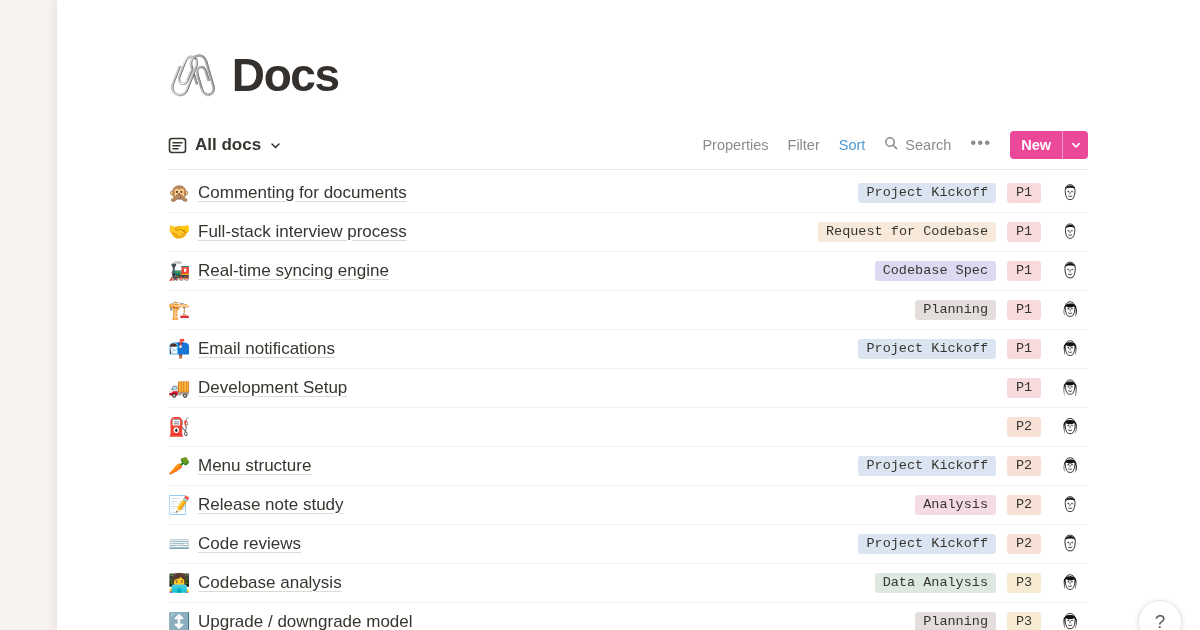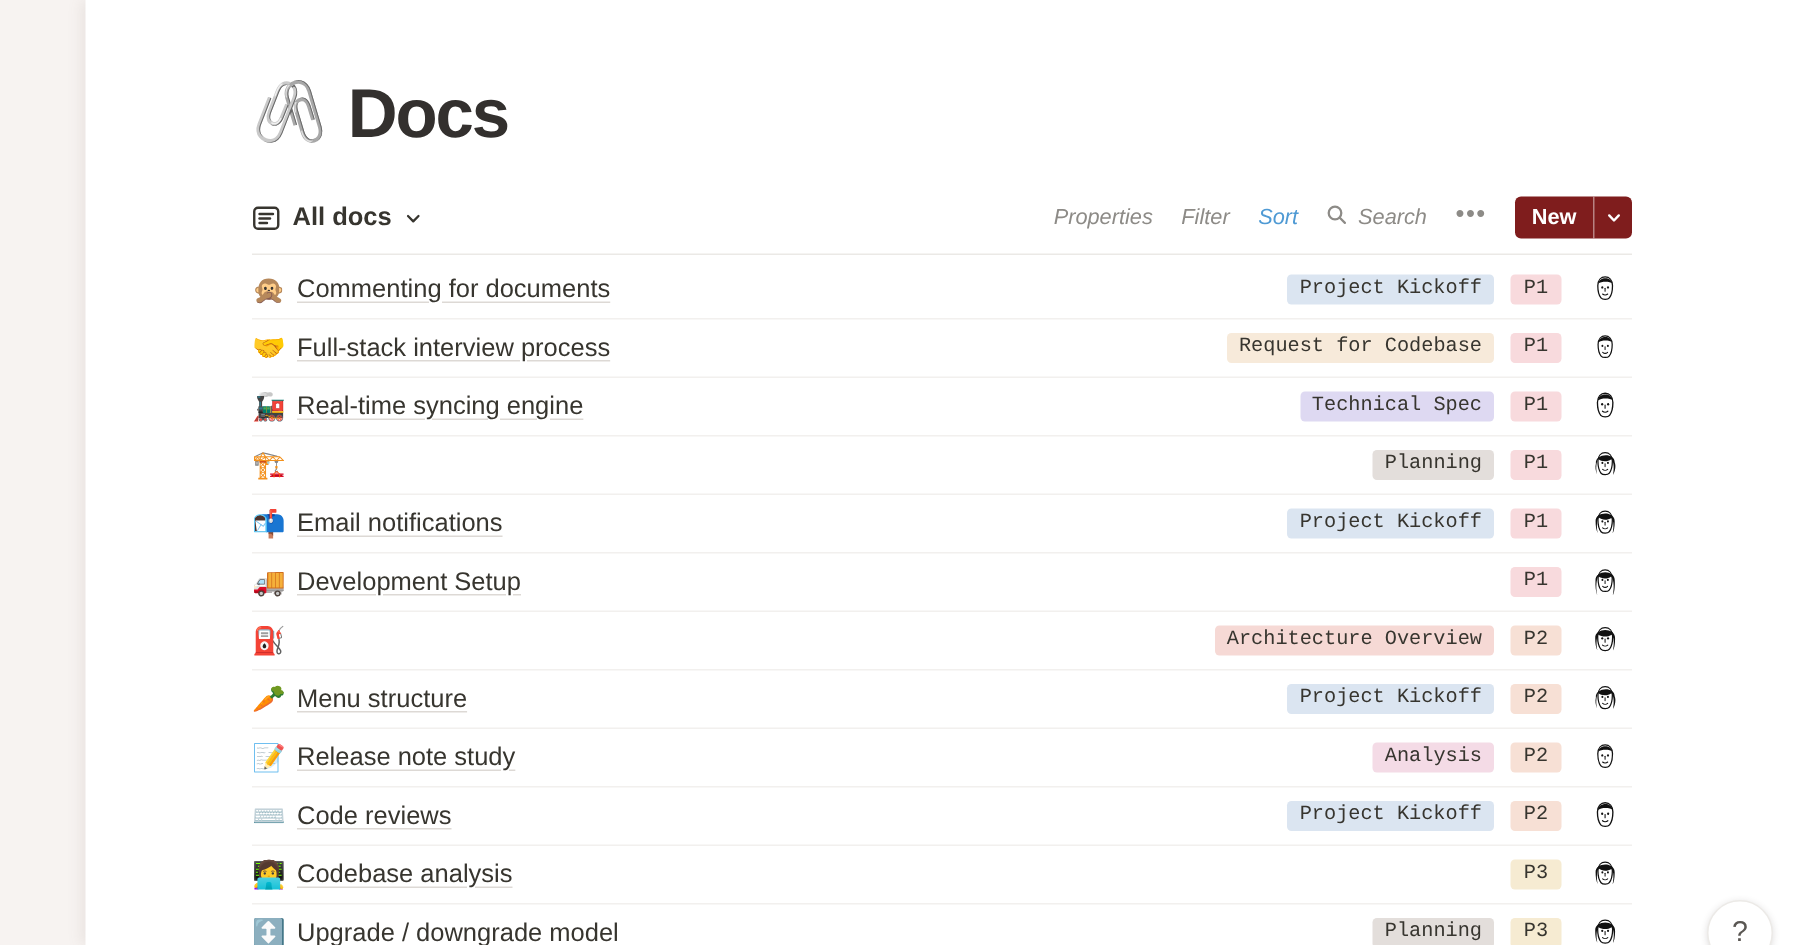--- a/index.html
+++ b/index.html
@@ -97,42 +97,41 @@
     margin-left: auto;
     display: flex;
     align-items: center;
     gap: 19px;
   }
   .tb-item {
     font-size: 14.5px;
     color: #8d8b87;
     cursor: pointer;
     white-space: nowrap;
-    font-style: italic;
   }
   .tb-item.active { color: #4f9ad4; }
   .tb-search {
     display: flex;
     align-items: center;
     gap: 7px;
     cursor: pointer;
   }
   .tb-dots {
     color: #8d8b87;
     font-size: 17px;
     letter-spacing: 1px;
     cursor: pointer;
     line-height: 1;
     padding-bottom: 5px;
   }
 
   .new-btn {
     display: flex;
     align-items: stretch;
-    background: #7f1d1d;
+    background: #ec4899;
     border-radius: 4px;
     overflow: hidden;
     height: 28px;
     cursor: pointer;
   }
   .new-btn .label {
     color: #fff;
     font-size: 14.5px;
     font-weight: 700;
     padding: 0 11px;
@@ -346,21 +345,21 @@
                   </g>
                 </svg>
               </div>
             </div>
           </div>
           <div class="row">
             <span class="row-emoji">🚂</span>
             <span class="row-title">Real-time syncing engine</span>
             <div class="row-right">
               <div class="tag-cell">
-                <span class="tag" style="background: rgb(222, 217, 242);">Technical Spec</span>
+                <span class="tag" style="background: rgb(222, 217, 242);">Codebase Spec</span>
               </div>
               <div class="prio-cell">
                 <span class="prio" style="background: rgb(248, 218, 221);">P1</span>
               </div>
               <div class="avatar-cell">
                 <svg class="avatar" viewBox="0 0 24 26" xmlns="http://www.w3.org/2000/svg">
                   <g transform="translate(12 13) scale(1.05) translate(-12 -13)">
                     <path d="M7.2 10.5 C7.2 6.6 9.4 4.6 12.1 4.6 C14.8 4.6 17.0 6.6 17.0 10.5 C17.0 14.0 16.2 17.0 14.9 18.6 C13.9 19.9 10.4 19.9 9.3 18.6 C8.0 17.0 7.2 14.0 7.2 10.5 Z" fill="#fff" stroke="#111" stroke-width="0.85"></path>
                     <path d="M7.5 9.2 C7.8 4.4 16.2 4.0 16.8 9.0 C15.5 7.6 9.6 7.3 7.5 9.2 Z" fill="#111"></path>
                     <ellipse cx="10.2" cy="11.6" rx="0.68" ry="0.78" fill="#111"></ellipse>
@@ -437,23 +436,20 @@
                     <path d="M12.05 12.1 L12.05 14.1" stroke="#111" stroke-width="0.7" stroke-linecap="round" fill="none"></path>
                     <path d="M10.4 16.0 C11.3 16.8 12.9 16.8 13.8 16.0" stroke="#111" stroke-width="0.75" fill="none" stroke-linecap="round"></path>
                   </g>
                 </svg>
               </div>
             </div>
           </div>
           <div class="row">
             <span class="row-emoji">⛽</span>
             <div class="row-right">
-              <div class="tag-cell">
-                <span class="tag" style="background: rgb(246, 217, 213);">Architecture Overview</span>
-              </div>
               <div class="prio-cell">
                 <span class="prio" style="background: rgb(247, 224, 213);">P2</span>
               </div>
               <div class="avatar-cell">
                 <svg class="avatar" viewBox="0 0 24 26" xmlns="http://www.w3.org/2000/svg">
                   <g transform="translate(12 13) scale(1.02) translate(-12 -13)">
                     <path d="M7.2 10.5 C7.2 6.6 9.4 4.6 12.1 4.6 C14.8 4.6 17.0 6.6 17.0 10.5 C17.0 14.0 16.2 17.0 14.9 18.6 C13.9 19.9 10.4 19.9 9.3 18.6 C8.0 17.0 7.2 14.0 7.2 10.5 Z" fill="#fff" stroke="#111" stroke-width="0.85"></path>
                     <path d="M5.6 11.5 C5.2 4.6 19.0 4.2 18.6 11.8 C18.6 15.6 18.0 18.4 17.2 19.6 C18.4 13.5 17.4 10.2 16.4 9.2 C13.4 11.0 9.8 10.6 7.6 9.0 C6.7 10.6 6.0 14.2 7.0 19.4 C6.0 17.6 5.6 14.5 5.6 11.5 Z" fill="#111"></path>
                     <ellipse cx="10.2" cy="11.6" rx="0.68" ry="0.78" fill="#111"></ellipse>
                     <ellipse cx="14.0" cy="11.6" rx="0.68" ry="0.78" fill="#111"></ellipse>
@@ -533,20 +529,23 @@
                     <path d="M10.4 16.0 C11.3 16.8 12.9 16.8 13.8 16.0" stroke="#111" stroke-width="0.75" fill="none" stroke-linecap="round"></path>
                   </g>
                 </svg>
               </div>
             </div>
           </div>
           <div class="row">
             <span class="row-emoji">👩‍💻</span>
             <span class="row-title">Codebase analysis</span>
             <div class="row-right">
+              <div class="tag-cell">
+                <span class="tag" style="background: rgb(220, 232, 224);">Data Analysis</span>
+              </div>
               <div class="prio-cell">
                 <span class="prio" style="background: rgb(246, 235, 210);">P3</span>
               </div>
               <div class="avatar-cell">
                 <svg class="avatar" viewBox="0 0 24 26" xmlns="http://www.w3.org/2000/svg">
                   <g transform="translate(12 13) scale(0.98) translate(-12 -13)">
                     <path d="M7.2 10.5 C7.2 6.6 9.4 4.6 12.1 4.6 C14.8 4.6 17.0 6.6 17.0 10.5 C17.0 14.0 16.2 17.0 14.9 18.6 C13.9 19.9 10.4 19.9 9.3 18.6 C8.0 17.0 7.2 14.0 7.2 10.5 Z" fill="#fff" stroke="#111" stroke-width="0.85"></path>
                     <path d="M5.6 11.5 C5.2 4.6 19.0 4.2 18.6 11.8 C18.6 15.6 18.0 18.4 17.2 19.6 C18.4 13.5 17.4 10.2 16.4 9.2 C13.4 11.0 9.8 10.6 7.6 9.0 C6.7 10.6 6.0 14.2 7.0 19.4 C6.0 17.6 5.6 14.5 5.6 11.5 Z" fill="#111"></path>
                     <ellipse cx="10.2" cy="11.6" rx="0.68" ry="0.78" fill="#111"></ellipse>
                     <ellipse cx="14.0" cy="11.6" rx="0.68" ry="0.78" fill="#111"></ellipse>

